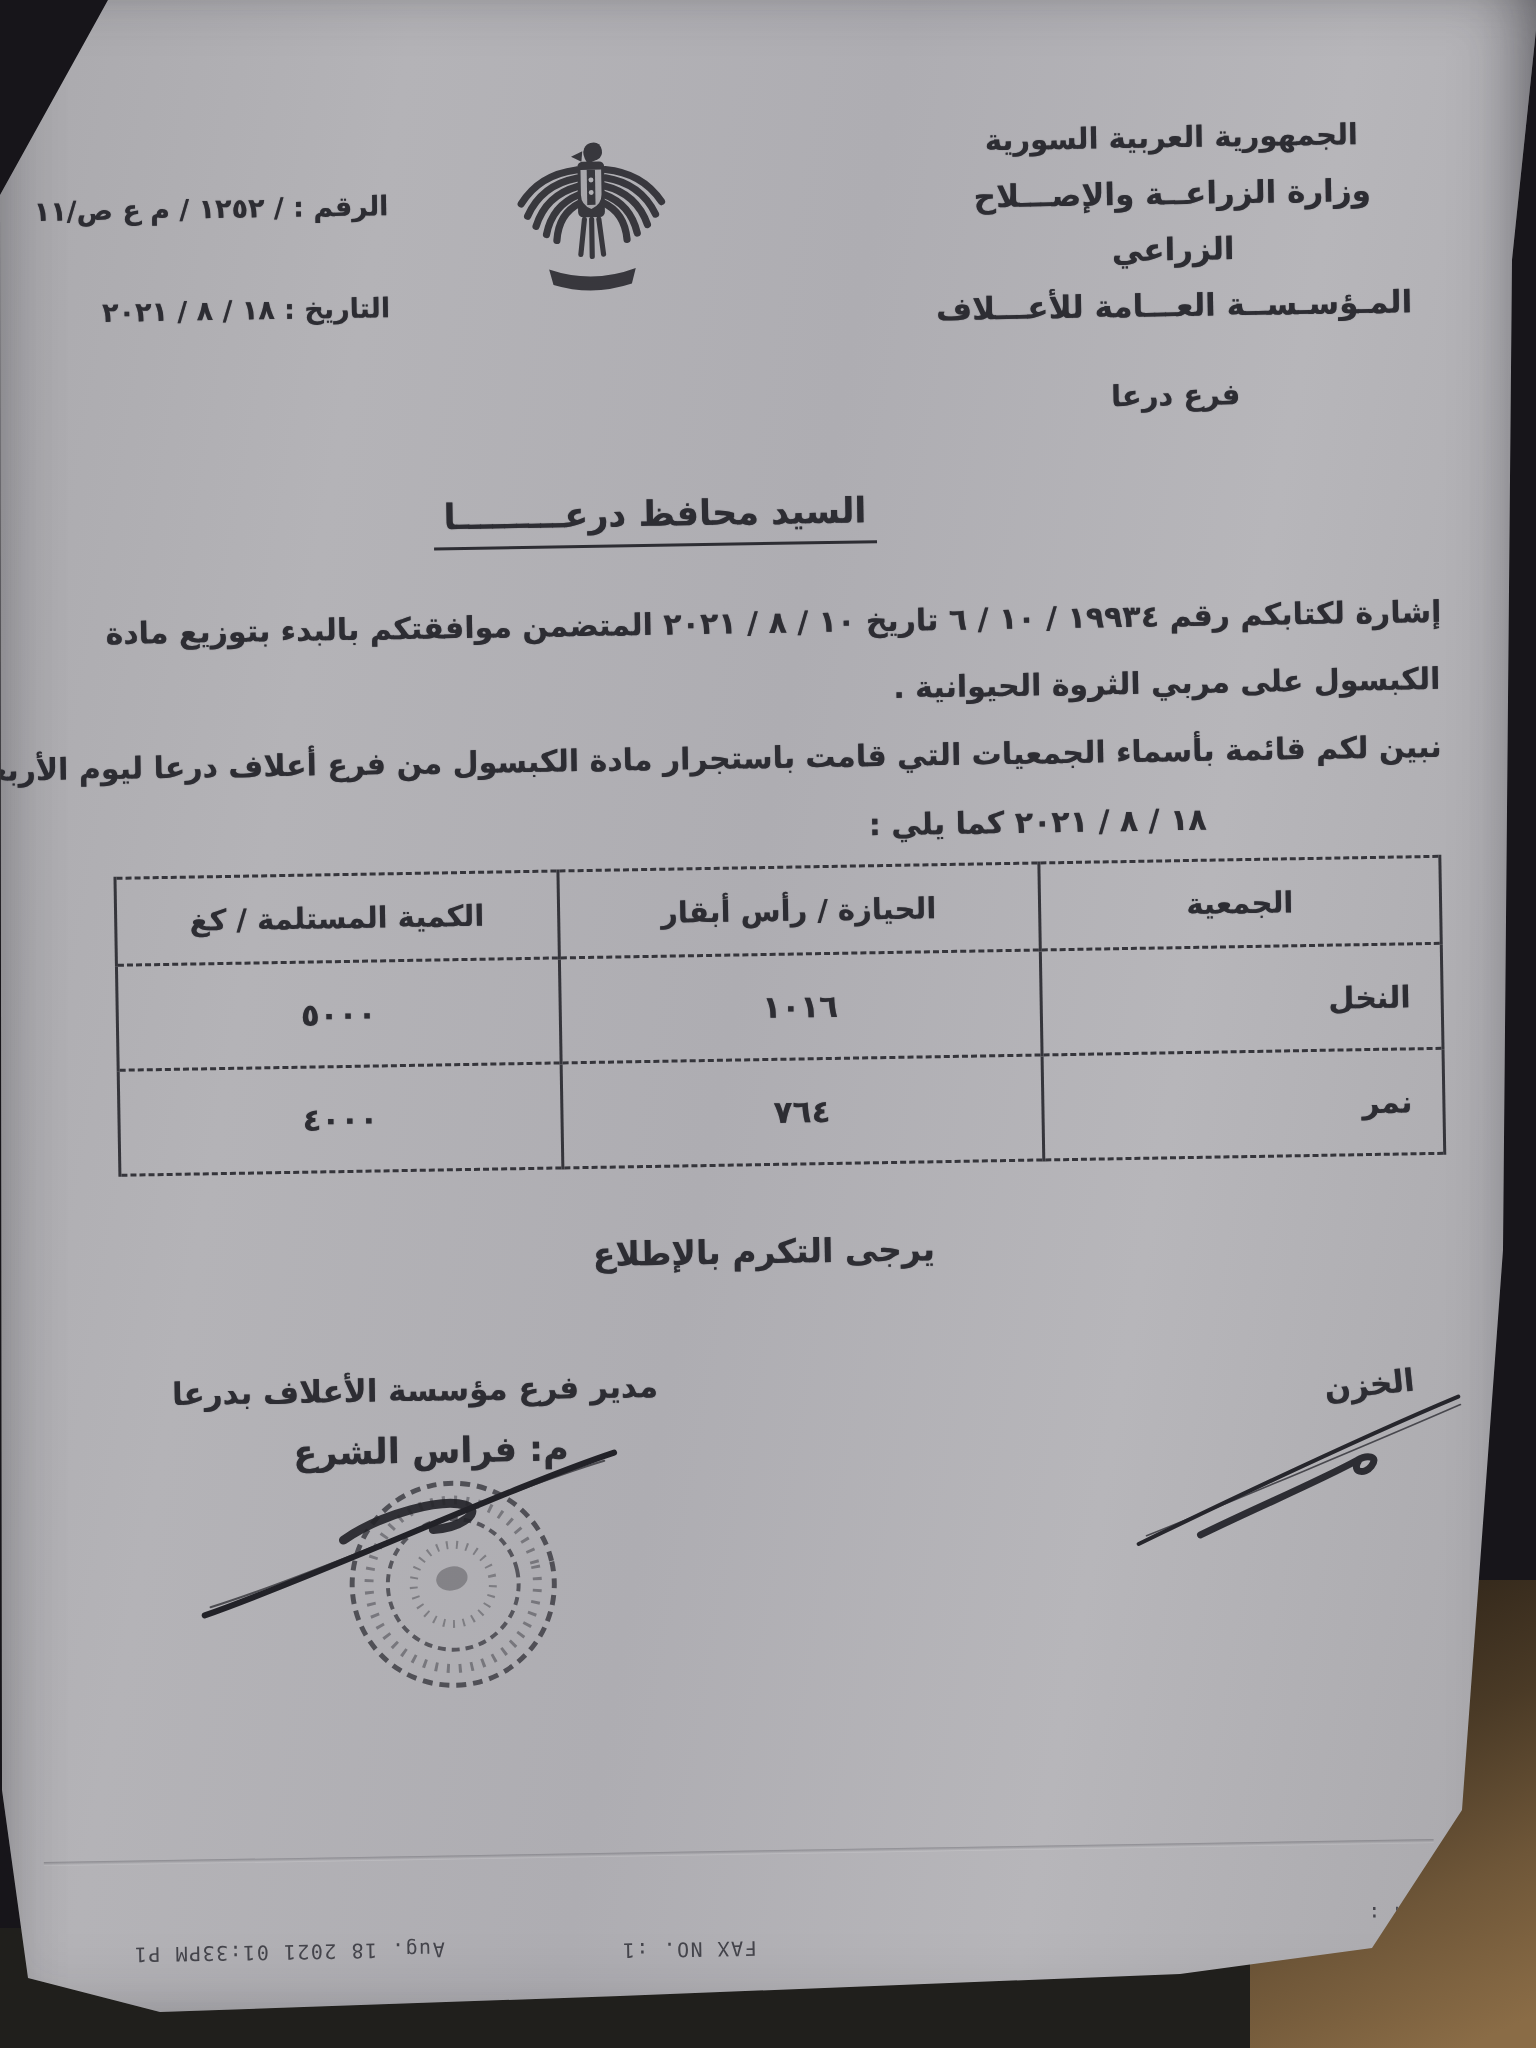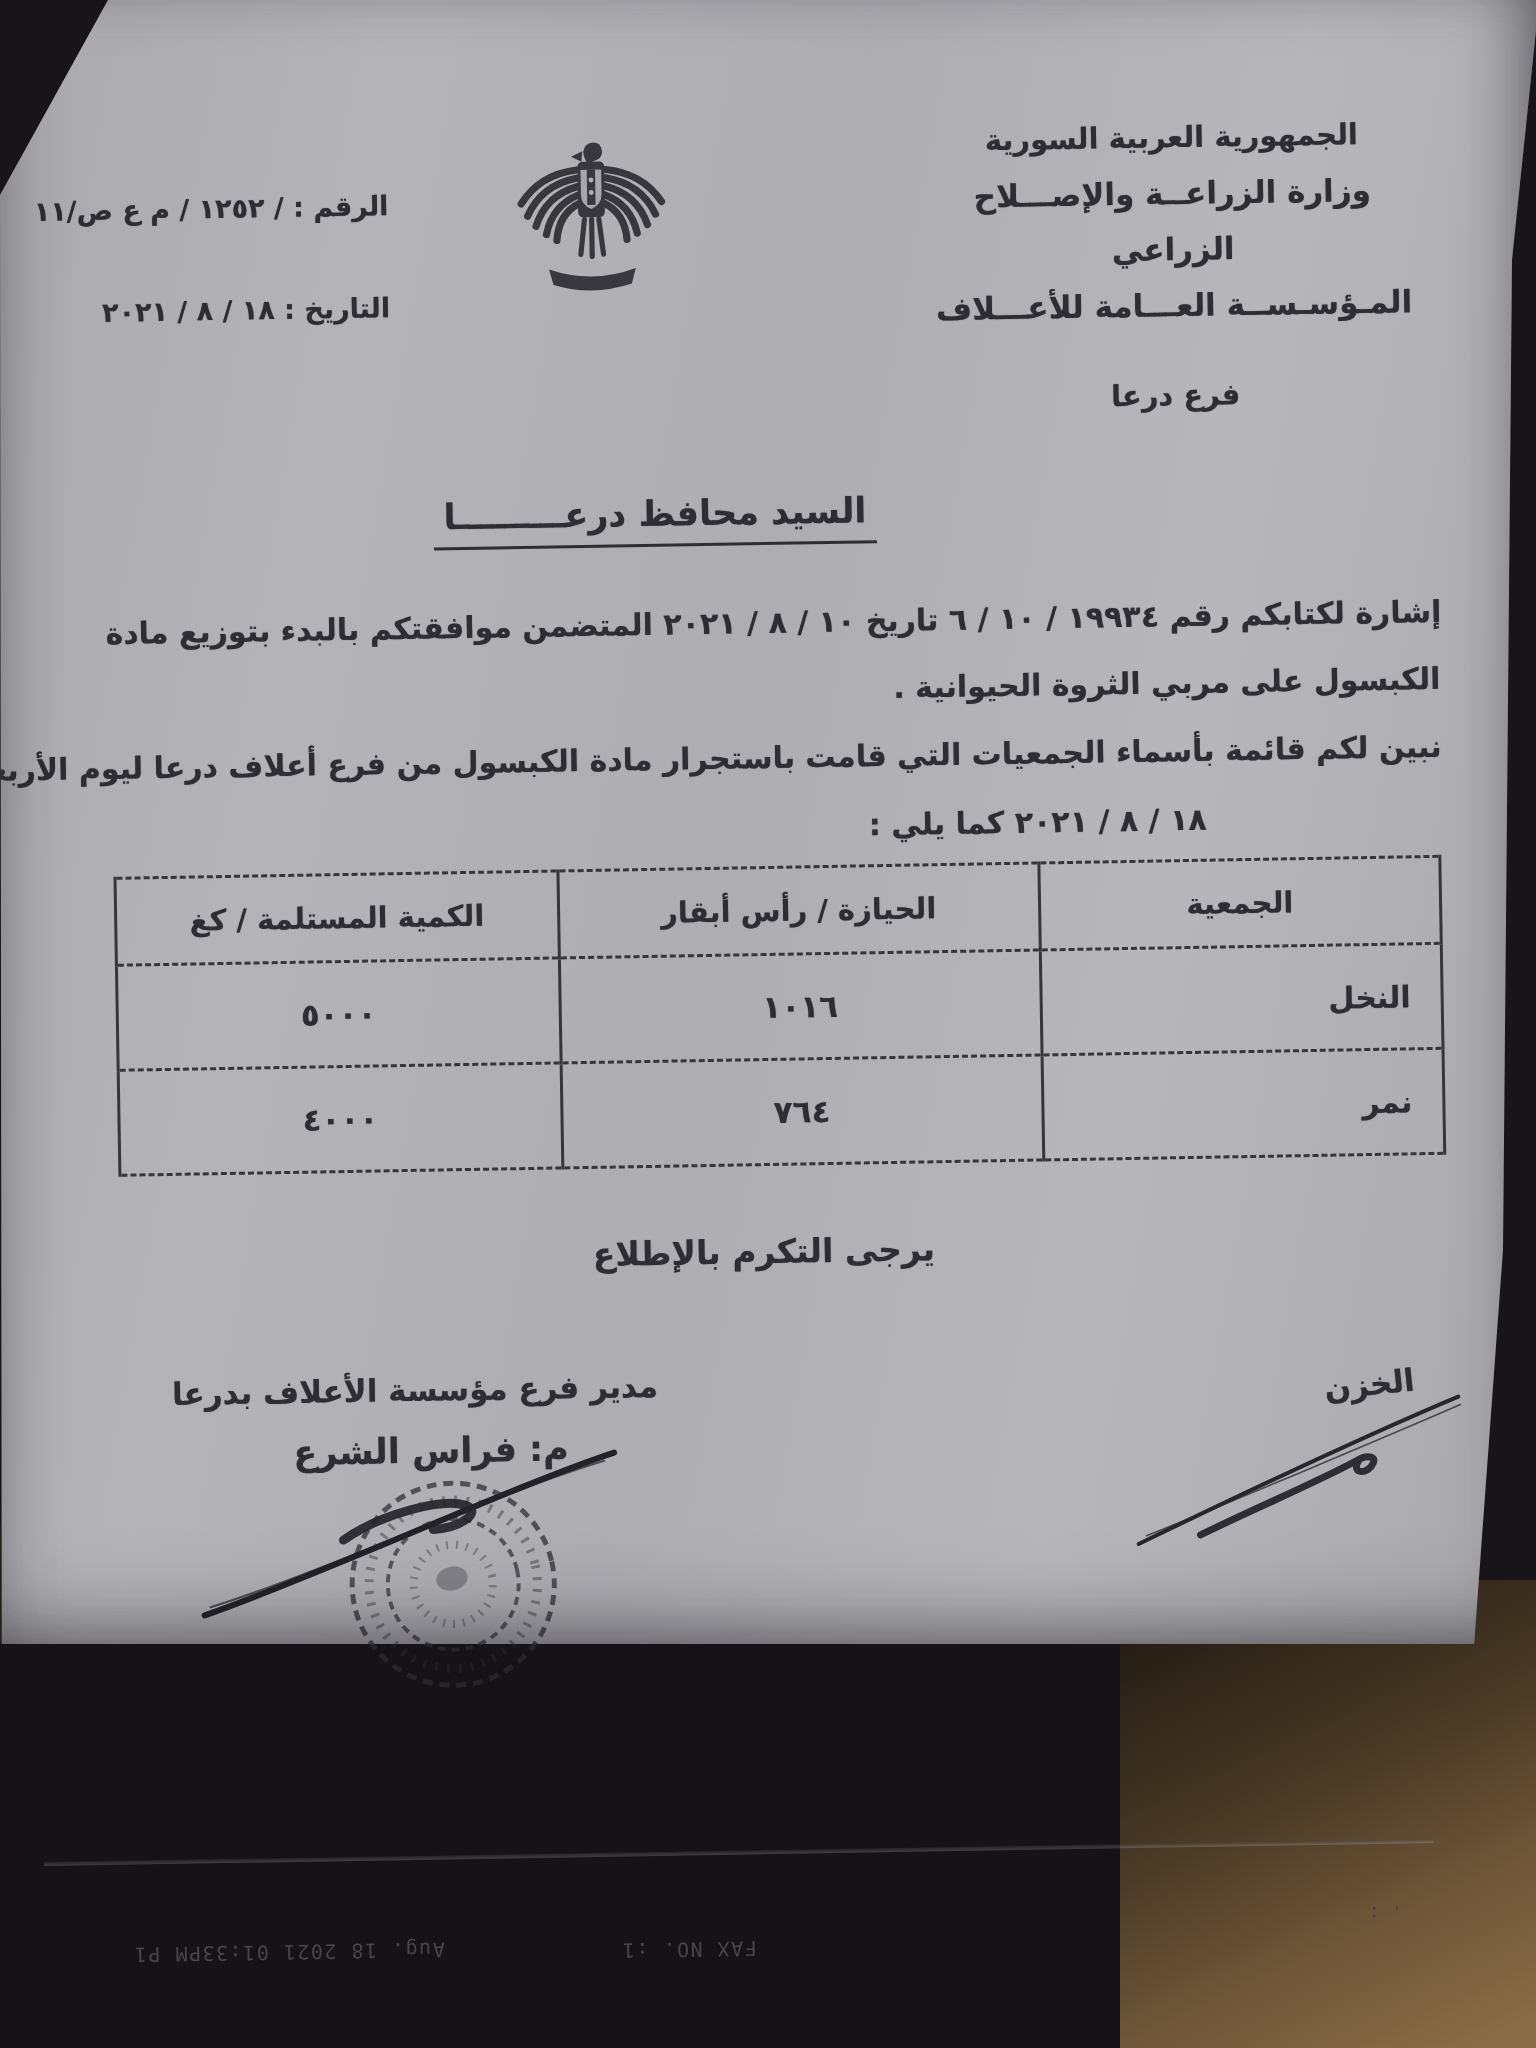--- a/index.html
+++ b/index.html
@@ -1,17 +1,17 @@
 <!DOCTYPE html>
 <html lang="ar"><head>
 <meta charset="utf-8">
 <style>
   html,body{margin:0;padding:0;}
   body{width:1536px;height:2048px;overflow:hidden;background:#151317;font-family:"DejaVu Sans",sans-serif;}
-  .stage{position:relative;width:1536px;height:1644px;background:#17151a;}
+  .stage{position:relative;width:1536px;height:2048px;background:#17151a;}
   
   .wood{position:absolute;left:1120px;top:1580px;width:416px;height:468px;
         background:linear-gradient(155deg,#241c14 8%,#4a3a26 45%,#6e5638 70%,#8a6c46 95%);}
   .bottom-shadow{position:absolute;left:0;bottom:0;width:1250px;height:120px;background:#201f1c;}
   
   .paper{position:absolute;inset:0;
      background:linear-gradient(100deg,#aaa9ad 0%,#b4b3b7 22%,#aeadb2 48%,#b7b6ba 72%,#a9a8ac 100%);
      clip-path:polygon(108px 0px,1536px 0px,1536px 30px,1512px 260px,1503px 1250px,1462px 1810px,
                        1372px 1948px,1180px 1974px,620px 1996px,160px 2012px,28px 1978px,2px 1790px,0px 195px);}
   .paper::after{content:"";position:absolute;inset:0;pointer-events:none;

